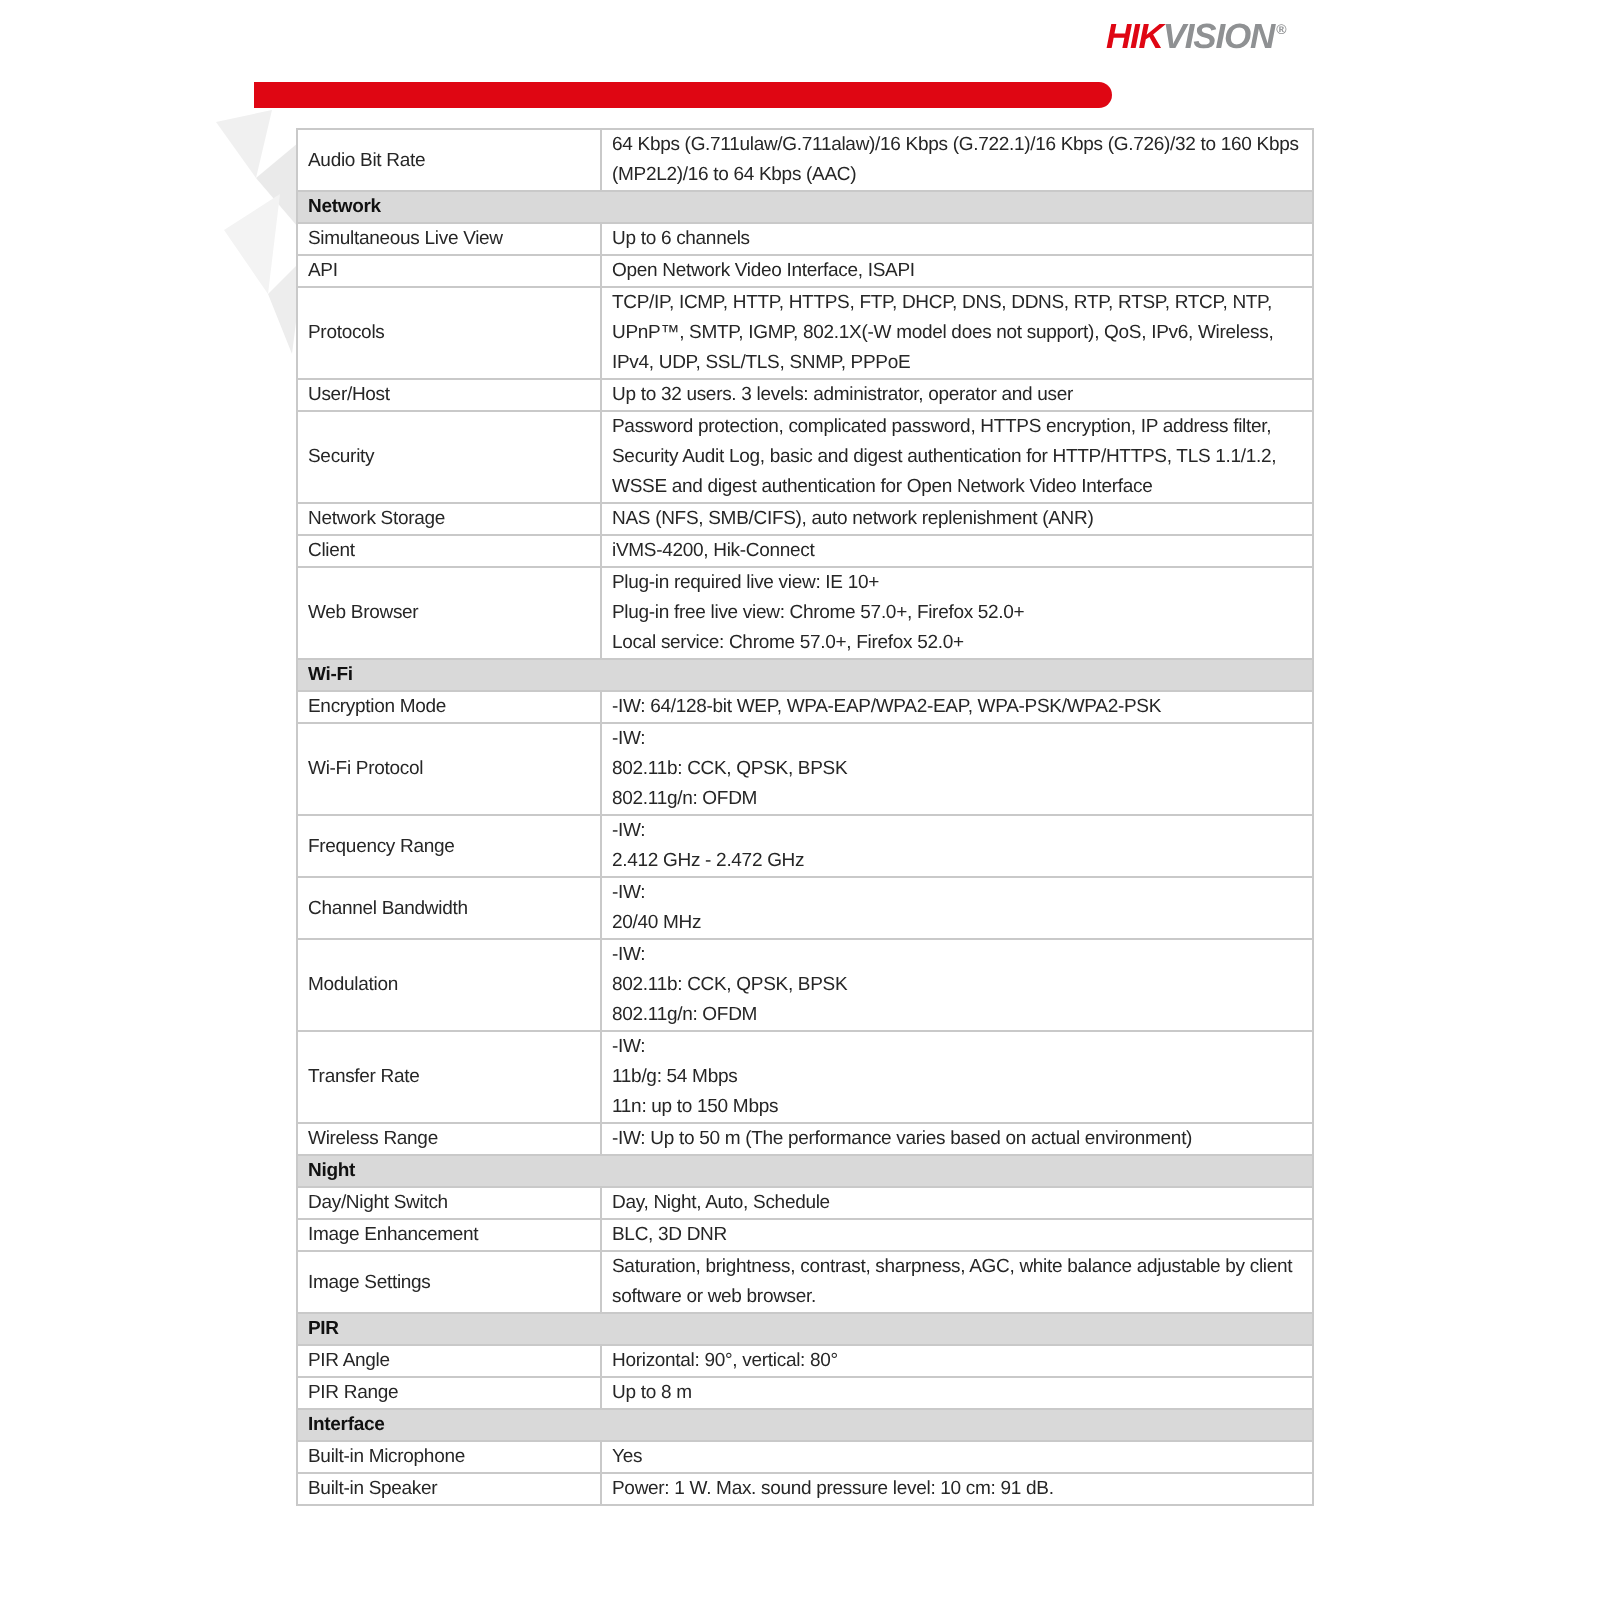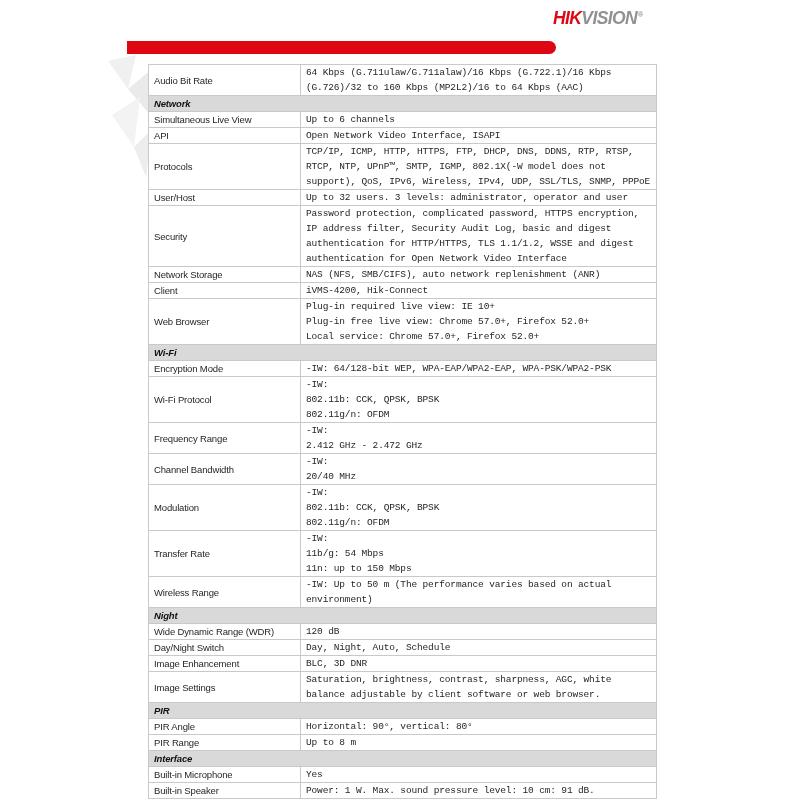--- a/index.html
+++ b/index.html
@@ -52,26 +52,25 @@
     font-size:9.5px;
     letter-spacing:-0.15px;
   }
   table.spec td{
     border:1px solid #c9c9c9;
     line-height:15px;
     padding:0 5px;
     vertical-align:middle;
   }
   td.label{width:141px;}
-  td.value{width:345px;white-space:pre-line;font-family:Liberation Mono, monospace;}
+  td.value{width:345px;white-space:pre-line;}
   td.section{
     background:#d9d9d9;
     font-weight:bold;
     color:#111111;
-    font-style:italic;
   }
 </style>
 </head>
 <body>
 
 <div class="page">
 
   <div class="logo"><span class="hik">HIK</span><span class="vision">VISION</span><span class="mark">®</span></div>
 
   <div class="redbar"></div>
@@ -162,24 +161,20 @@
 11n: up to 150 Mbps</td>
         </tr>
         <tr>
           <td class="label">Wireless Range</td>
           <td class="value">-IW: Up to 50 m (The performance varies based on actual environment)</td>
         </tr>
         <tr>
           <td colspan="2" class="section">Night</td>
         </tr>
         <tr>
-          <td class="label">Wide Dynamic Range (WDR)</td>
-          <td class="value">120 dB</td>
-        </tr>
-        <tr>
           <td class="label">Day/Night Switch</td>
           <td class="value">Day, Night, Auto, Schedule</td>
         </tr>
         <tr>
           <td class="label">Image Enhancement</td>
           <td class="value">BLC, 3D DNR</td>
         </tr>
         <tr>
           <td class="label">Image Settings</td>
           <td class="value">Saturation, brightness, contrast, sharpness, AGC, white balance adjustable by client software or web browser.</td>

